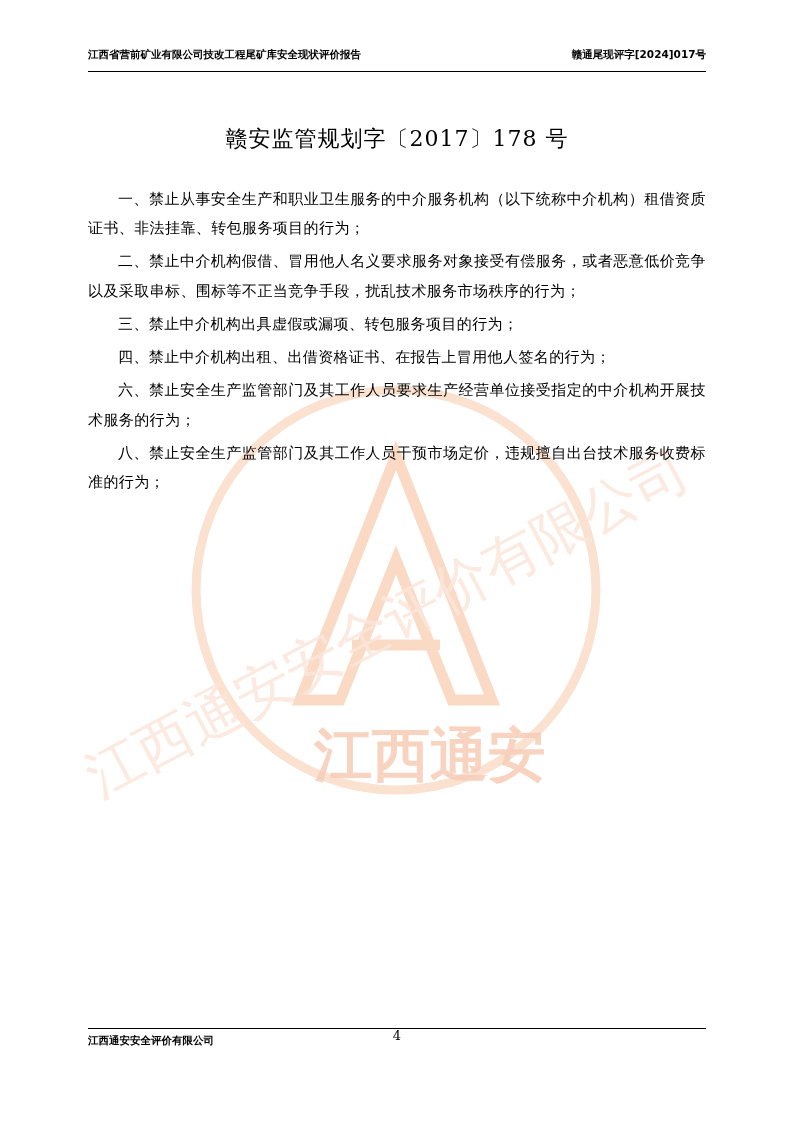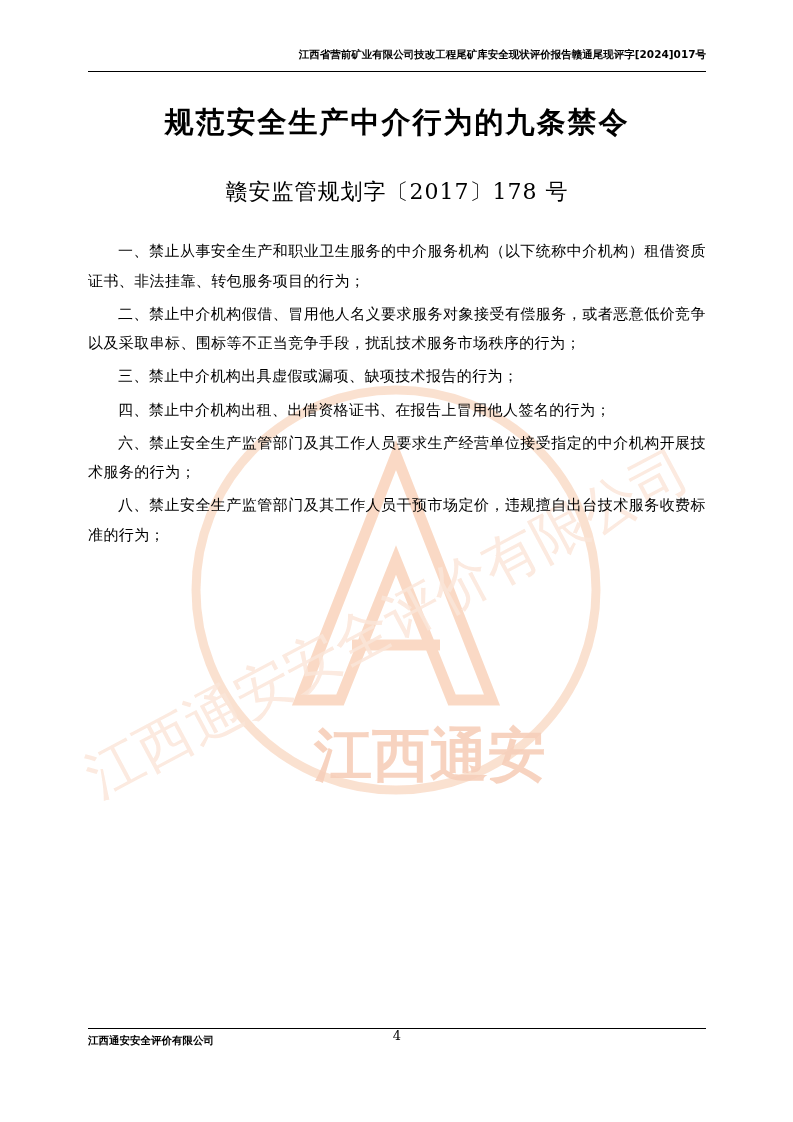--- a/index.html
+++ b/index.html
@@ -31,21 +31,21 @@
     z-index: 0;
   }
 
   
   .header {
     position: absolute;
     left: 88px;
     top: 48px;
     width: 618px;
     display: flex;
-    justify-content: flex-end;
+    justify-content: space-between;
     align-items: flex-end;
     font-family: "DejaVu Sans", "Liberation Sans", sans-serif;
     font-size: 10.5px;
     font-weight: bold;
     color: #000;
     z-index: 2;
   }
   .header-left { white-space: nowrap; letter-spacing: 0px; }
   .header-right { white-space: nowrap; letter-spacing: 0px; }
   .header-rule {
@@ -152,27 +152,26 @@
     </g>
   </svg>
 
   <div class="header">
     <span class="header-left">江西省营前矿业有限公司技改工程尾矿库安全现状评价报告</span>
     <span class="header-right">赣通尾现评字[2024]017号</span>
   </div>
   <div class="header-rule"></div>
 
   <div class="content">
-    <h1 class="doc-title">规范安全生产中介行为的九条禁令</h1>
     <div class="doc-subtitle">赣安监管规划字〔2017〕178 号</div>
 
     <div class="clauses">
       <p class="clause">一、禁止从事安全生产和职业卫生服务的中介服务机构（以下统称中介机构）租借资质证书、非法挂靠、转包服务项目的行为；</p>
       <p class="clause">二、禁止中介机构假借、冒用他人名义要求服务对象接受有偿服务，或者恶意低价竞争以及采取串标、围标等不正当竞争手段，扰乱技术服务市场秩序的行为；</p>
-      <p class="clause">三、禁止中介机构出具虚假或漏项、缺项技术报告的行为；</p>
+      <p class="clause">三、禁止中介机构出具虚假或漏项、转包服务项目的行为；</p>
       <p class="clause">四、禁止中介机构出租、出借资格证书、在报告上冒用他人签名的行为；</p>
       <p class="clause">六、禁止安全生产监管部门及其工作人员要求生产经营单位接受指定的中介机构开展技术服务的行为；</p>
       <p class="clause">八、禁止安全生产监管部门及其工作人员干预市场定价，违规擅自出台技术服务收费标准的行为；</p>
     </div>
   </div>
 
   <div class="footer-rule"></div>
   <div class="footer">
     <span class="footer-left">江西通安安全评价有限公司</span>
     <span class="footer-page">4</span>

